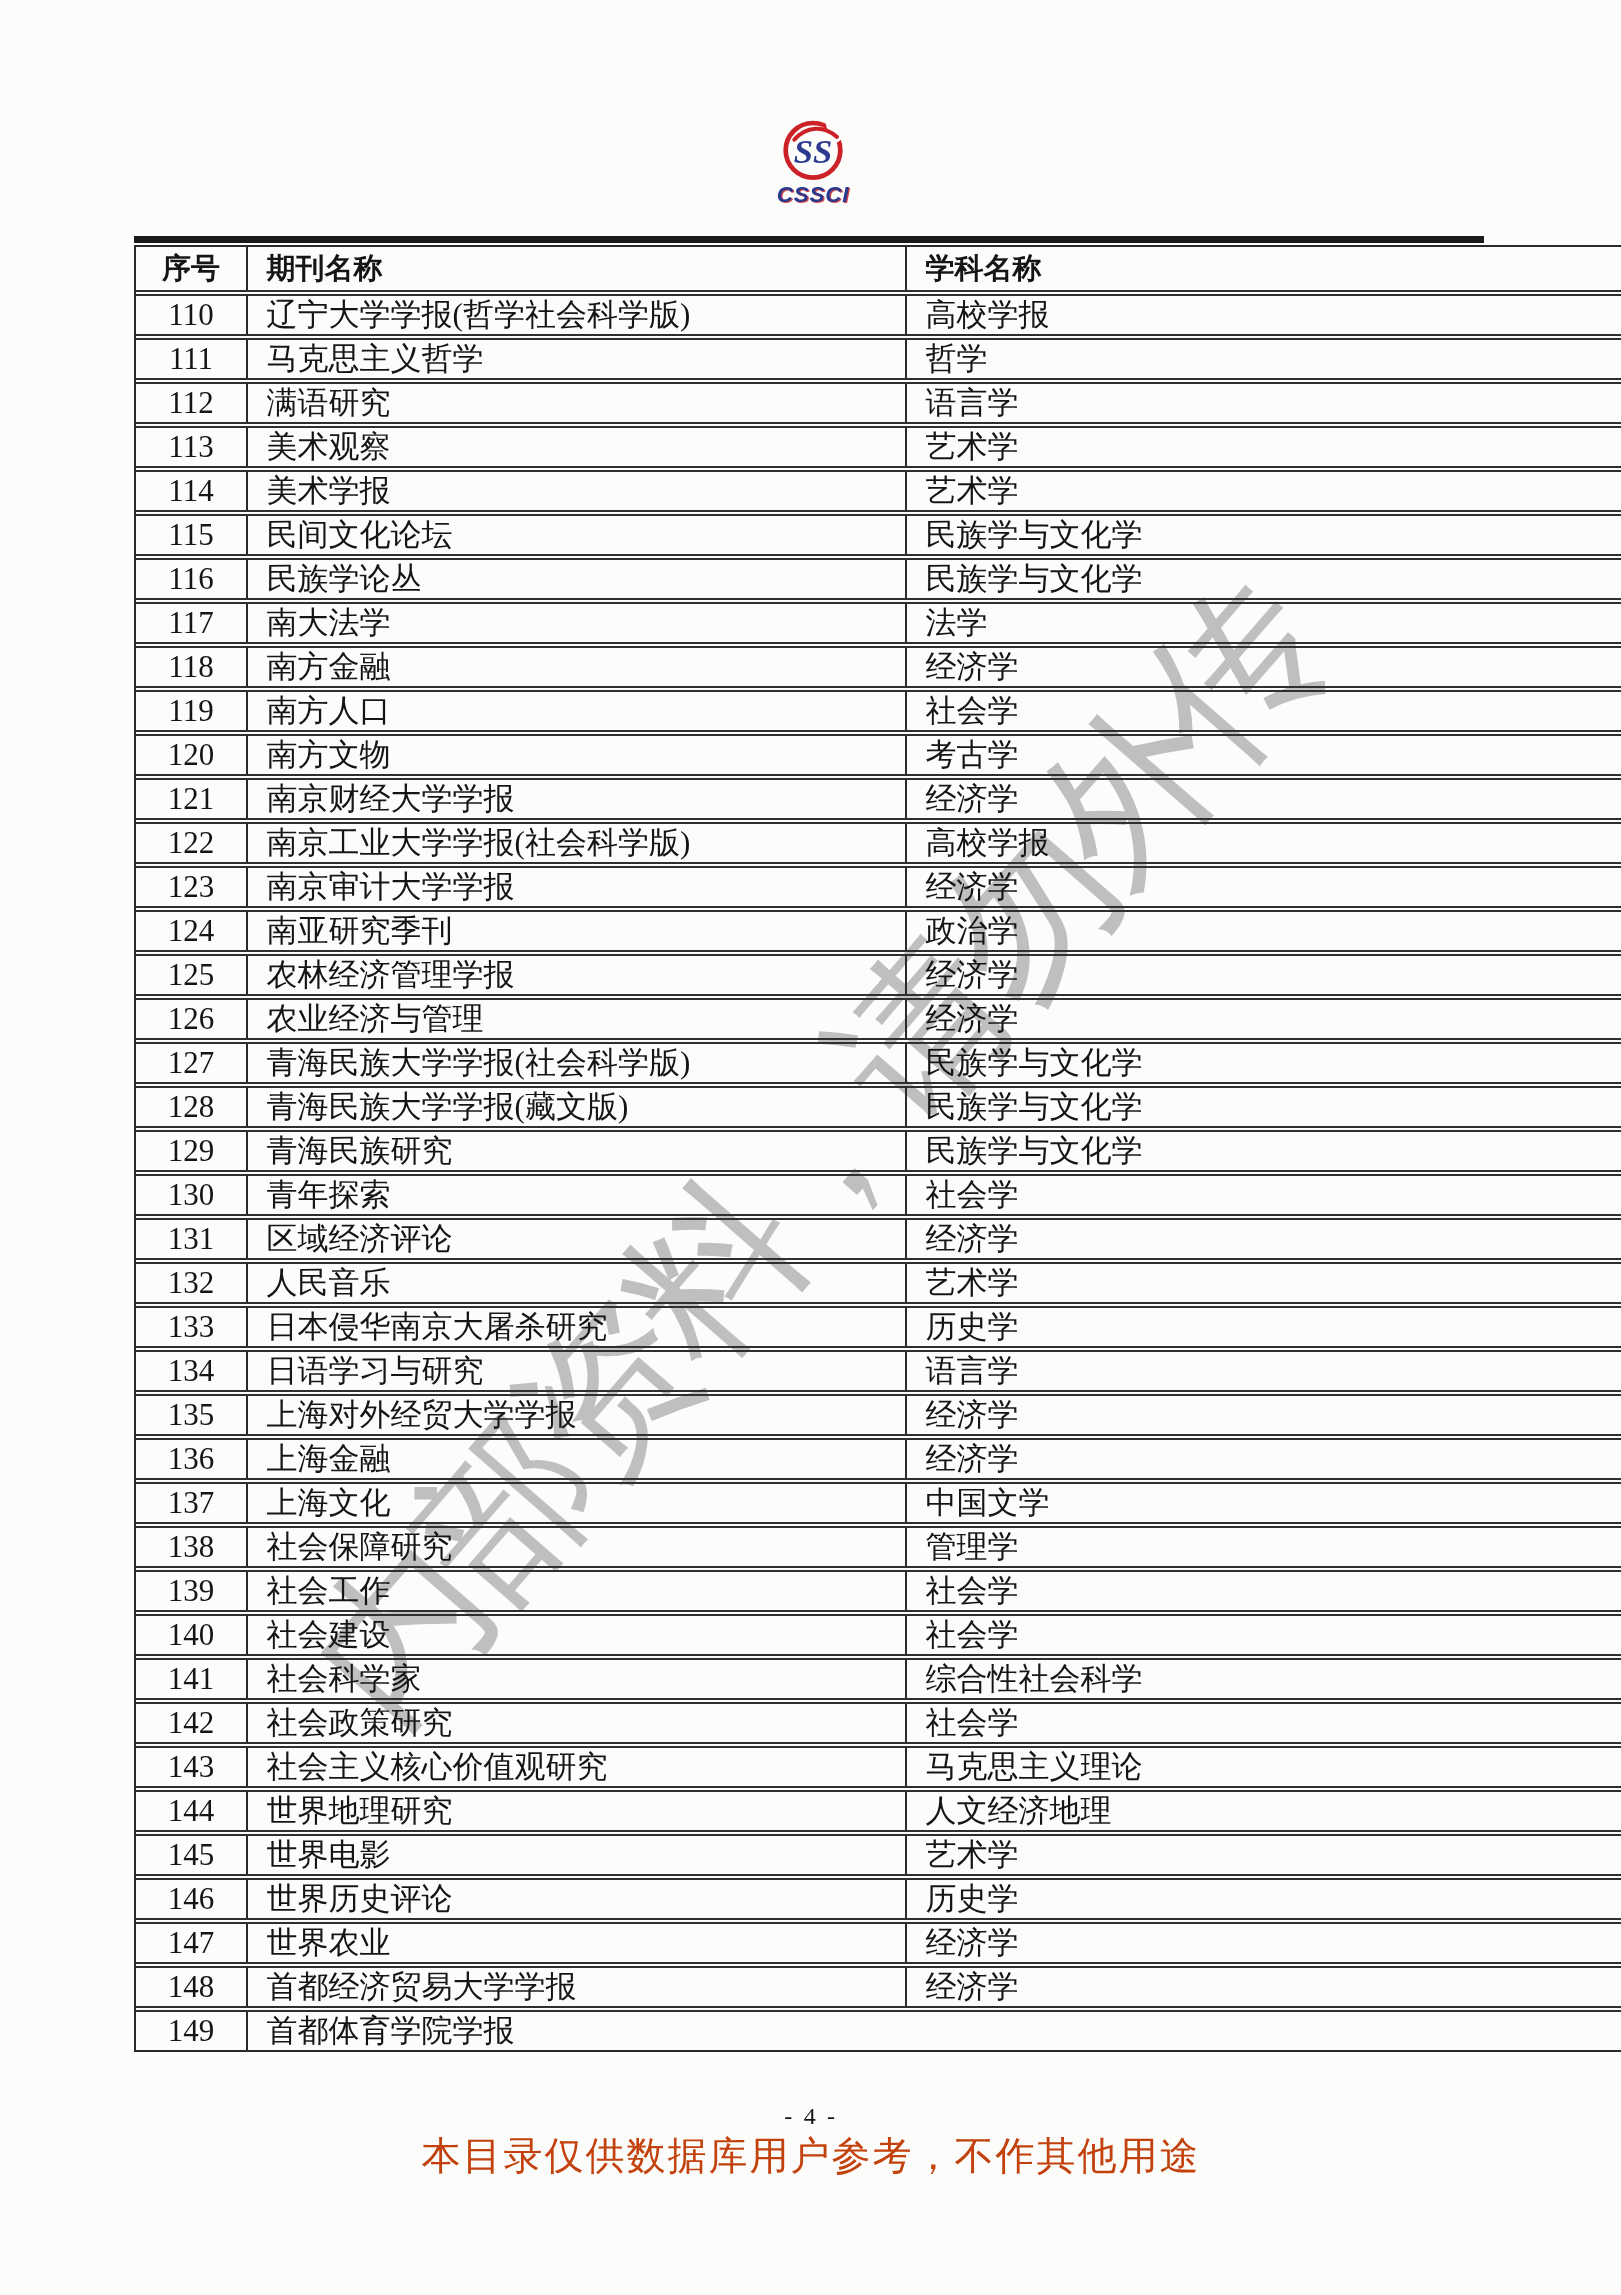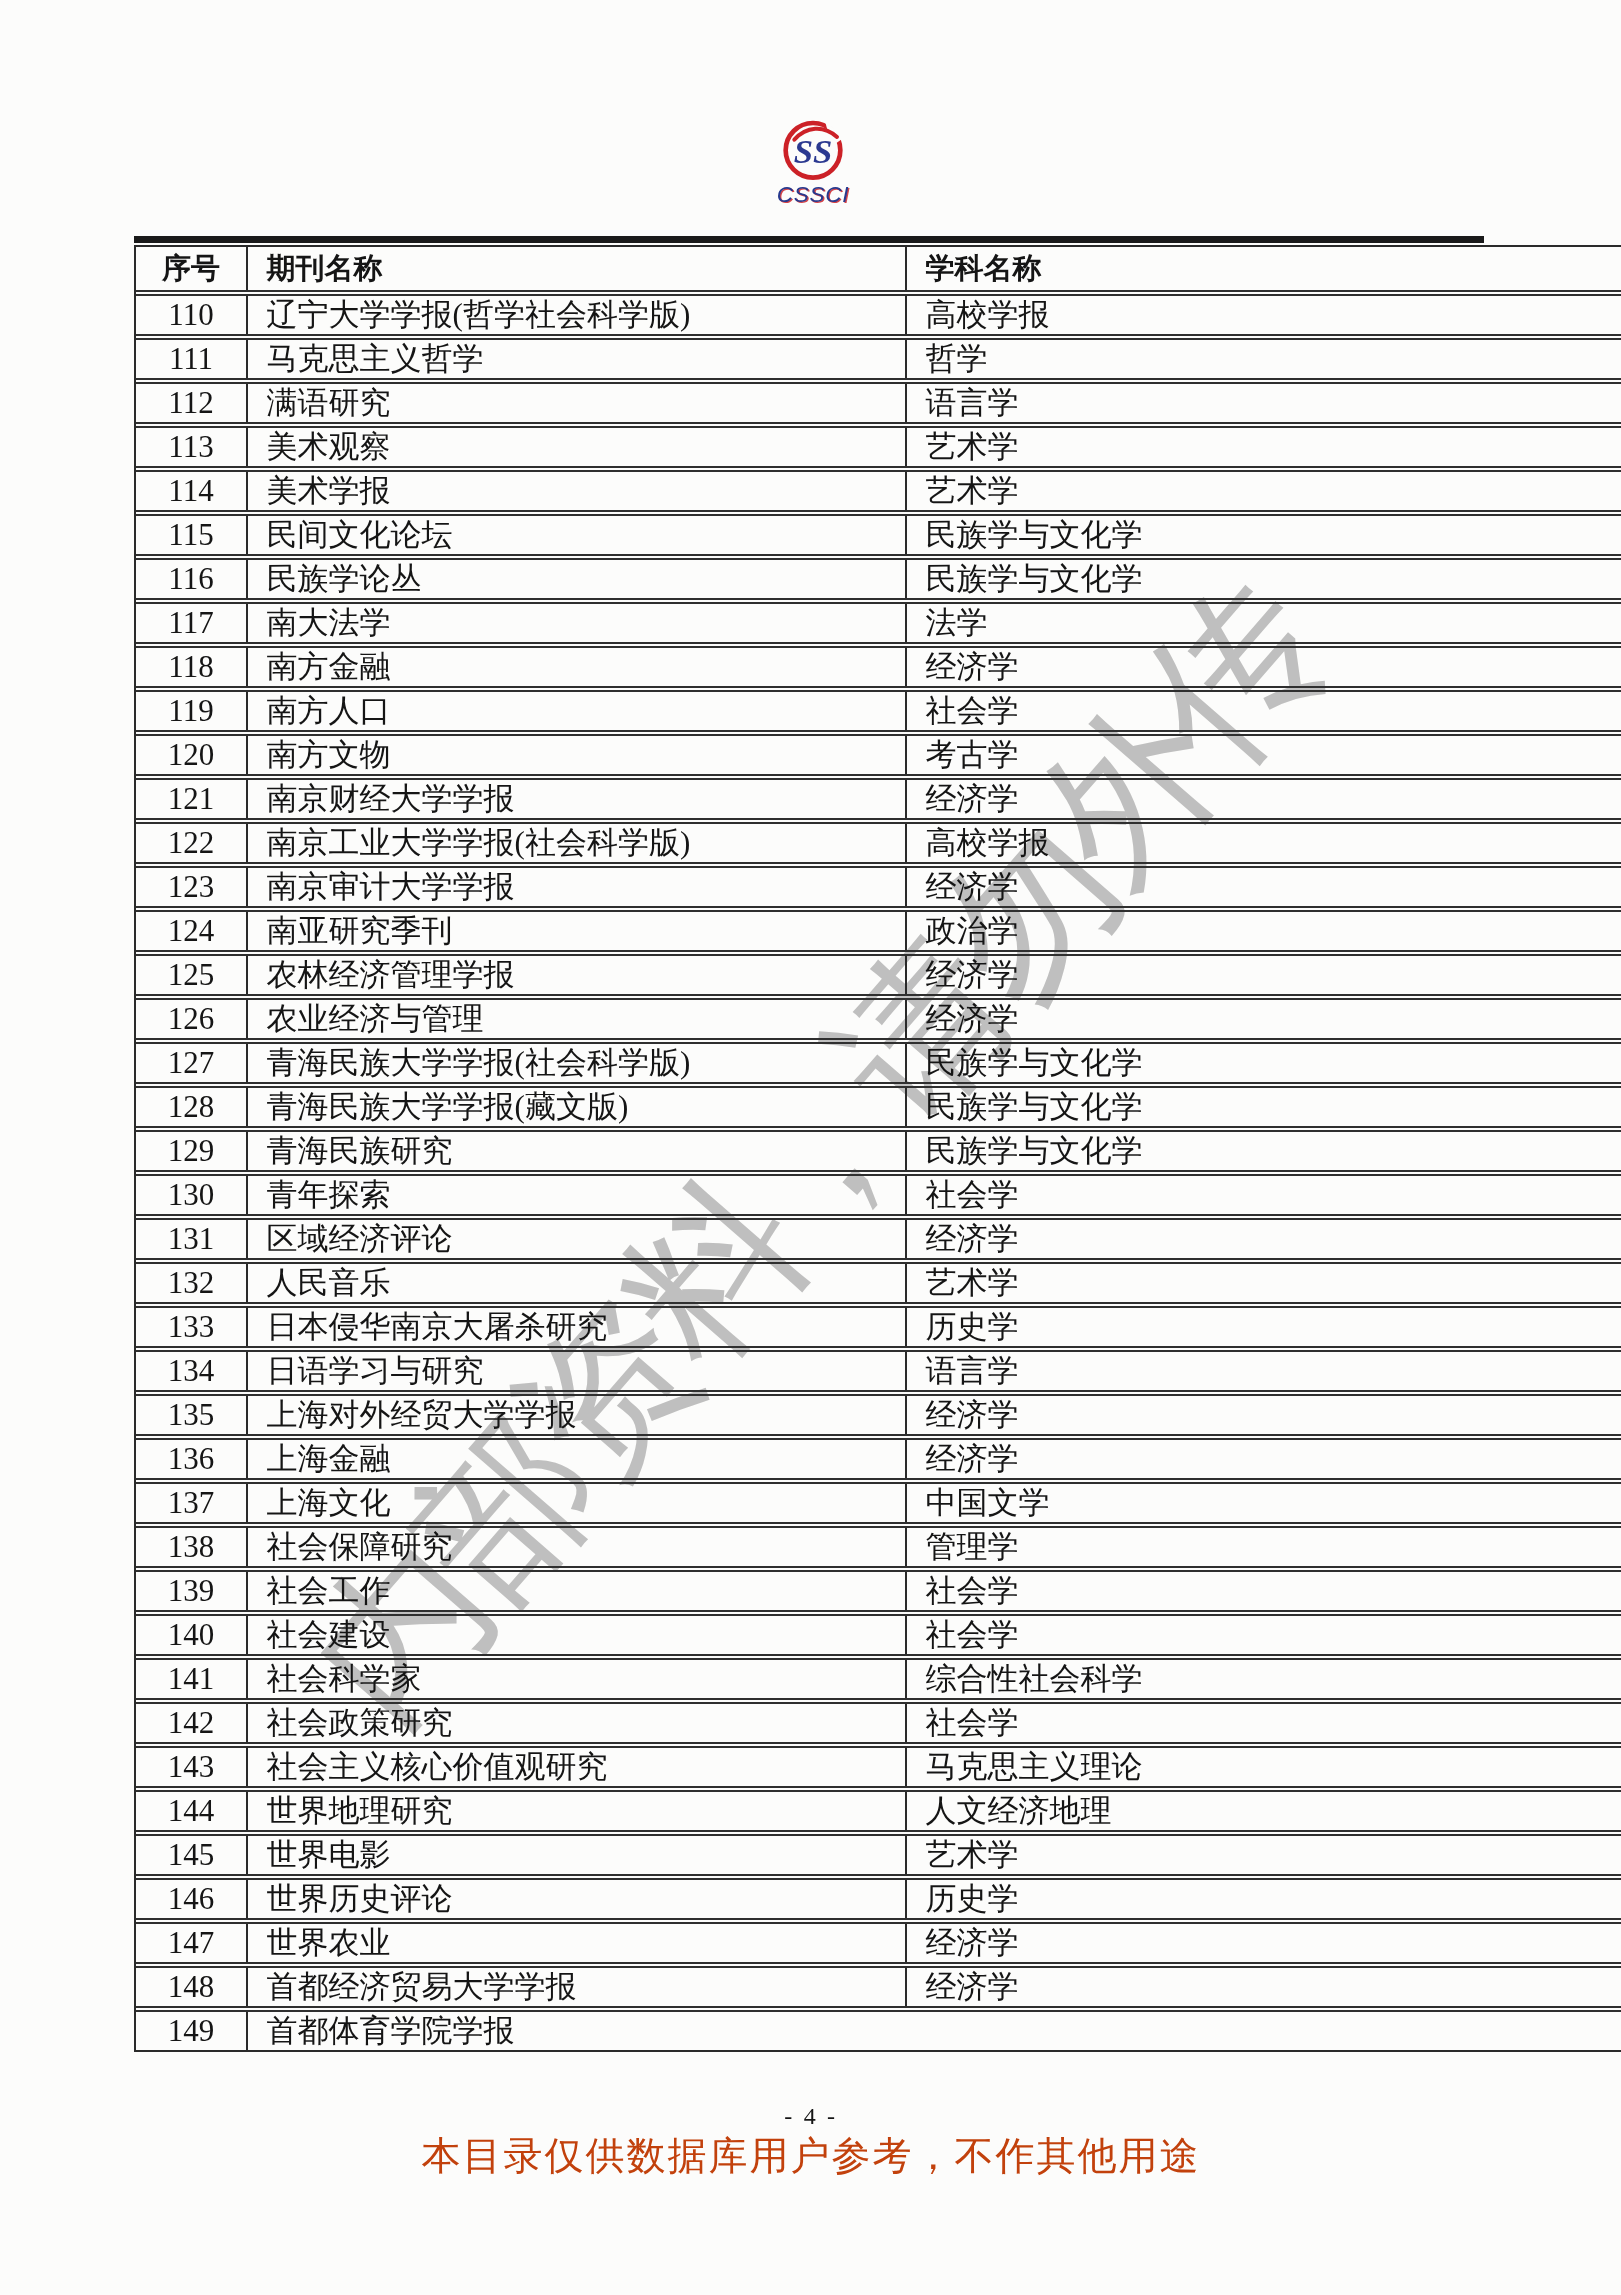--- a/index.html
+++ b/index.html
@@ -20,21 +20,21 @@
     color:rgba(118,118,118,0.45);
     z-index:1;pointer-events:none;
     font-family:"Liberation Serif","DejaVu Serif",serif;
   }
 
   
   .logo{position:absolute;left:763px;top:117px;width:100px;text-align:center;z-index:2;}
   .logo svg{display:block;margin:0 auto;}
   .logo-caption{
     margin-top:1.3px;
-    font-size:22.6px;font-style:italic;font-weight:normal;
+    font-size:22.6px;font-style:italic;font-weight:bold;
     color:#27398e;letter-spacing:0.7px;
     text-shadow:1.3px 0.7px 0 rgba(204,33,39,0.85);
     font-family:"Liberation Sans","DejaVu Sans",sans-serif;
   }
 
   
   .thick-top{
     position:absolute;left:134px;top:236px;width:1350px;height:6.6px;
     background:#1a1a1a;z-index:2;
   }

